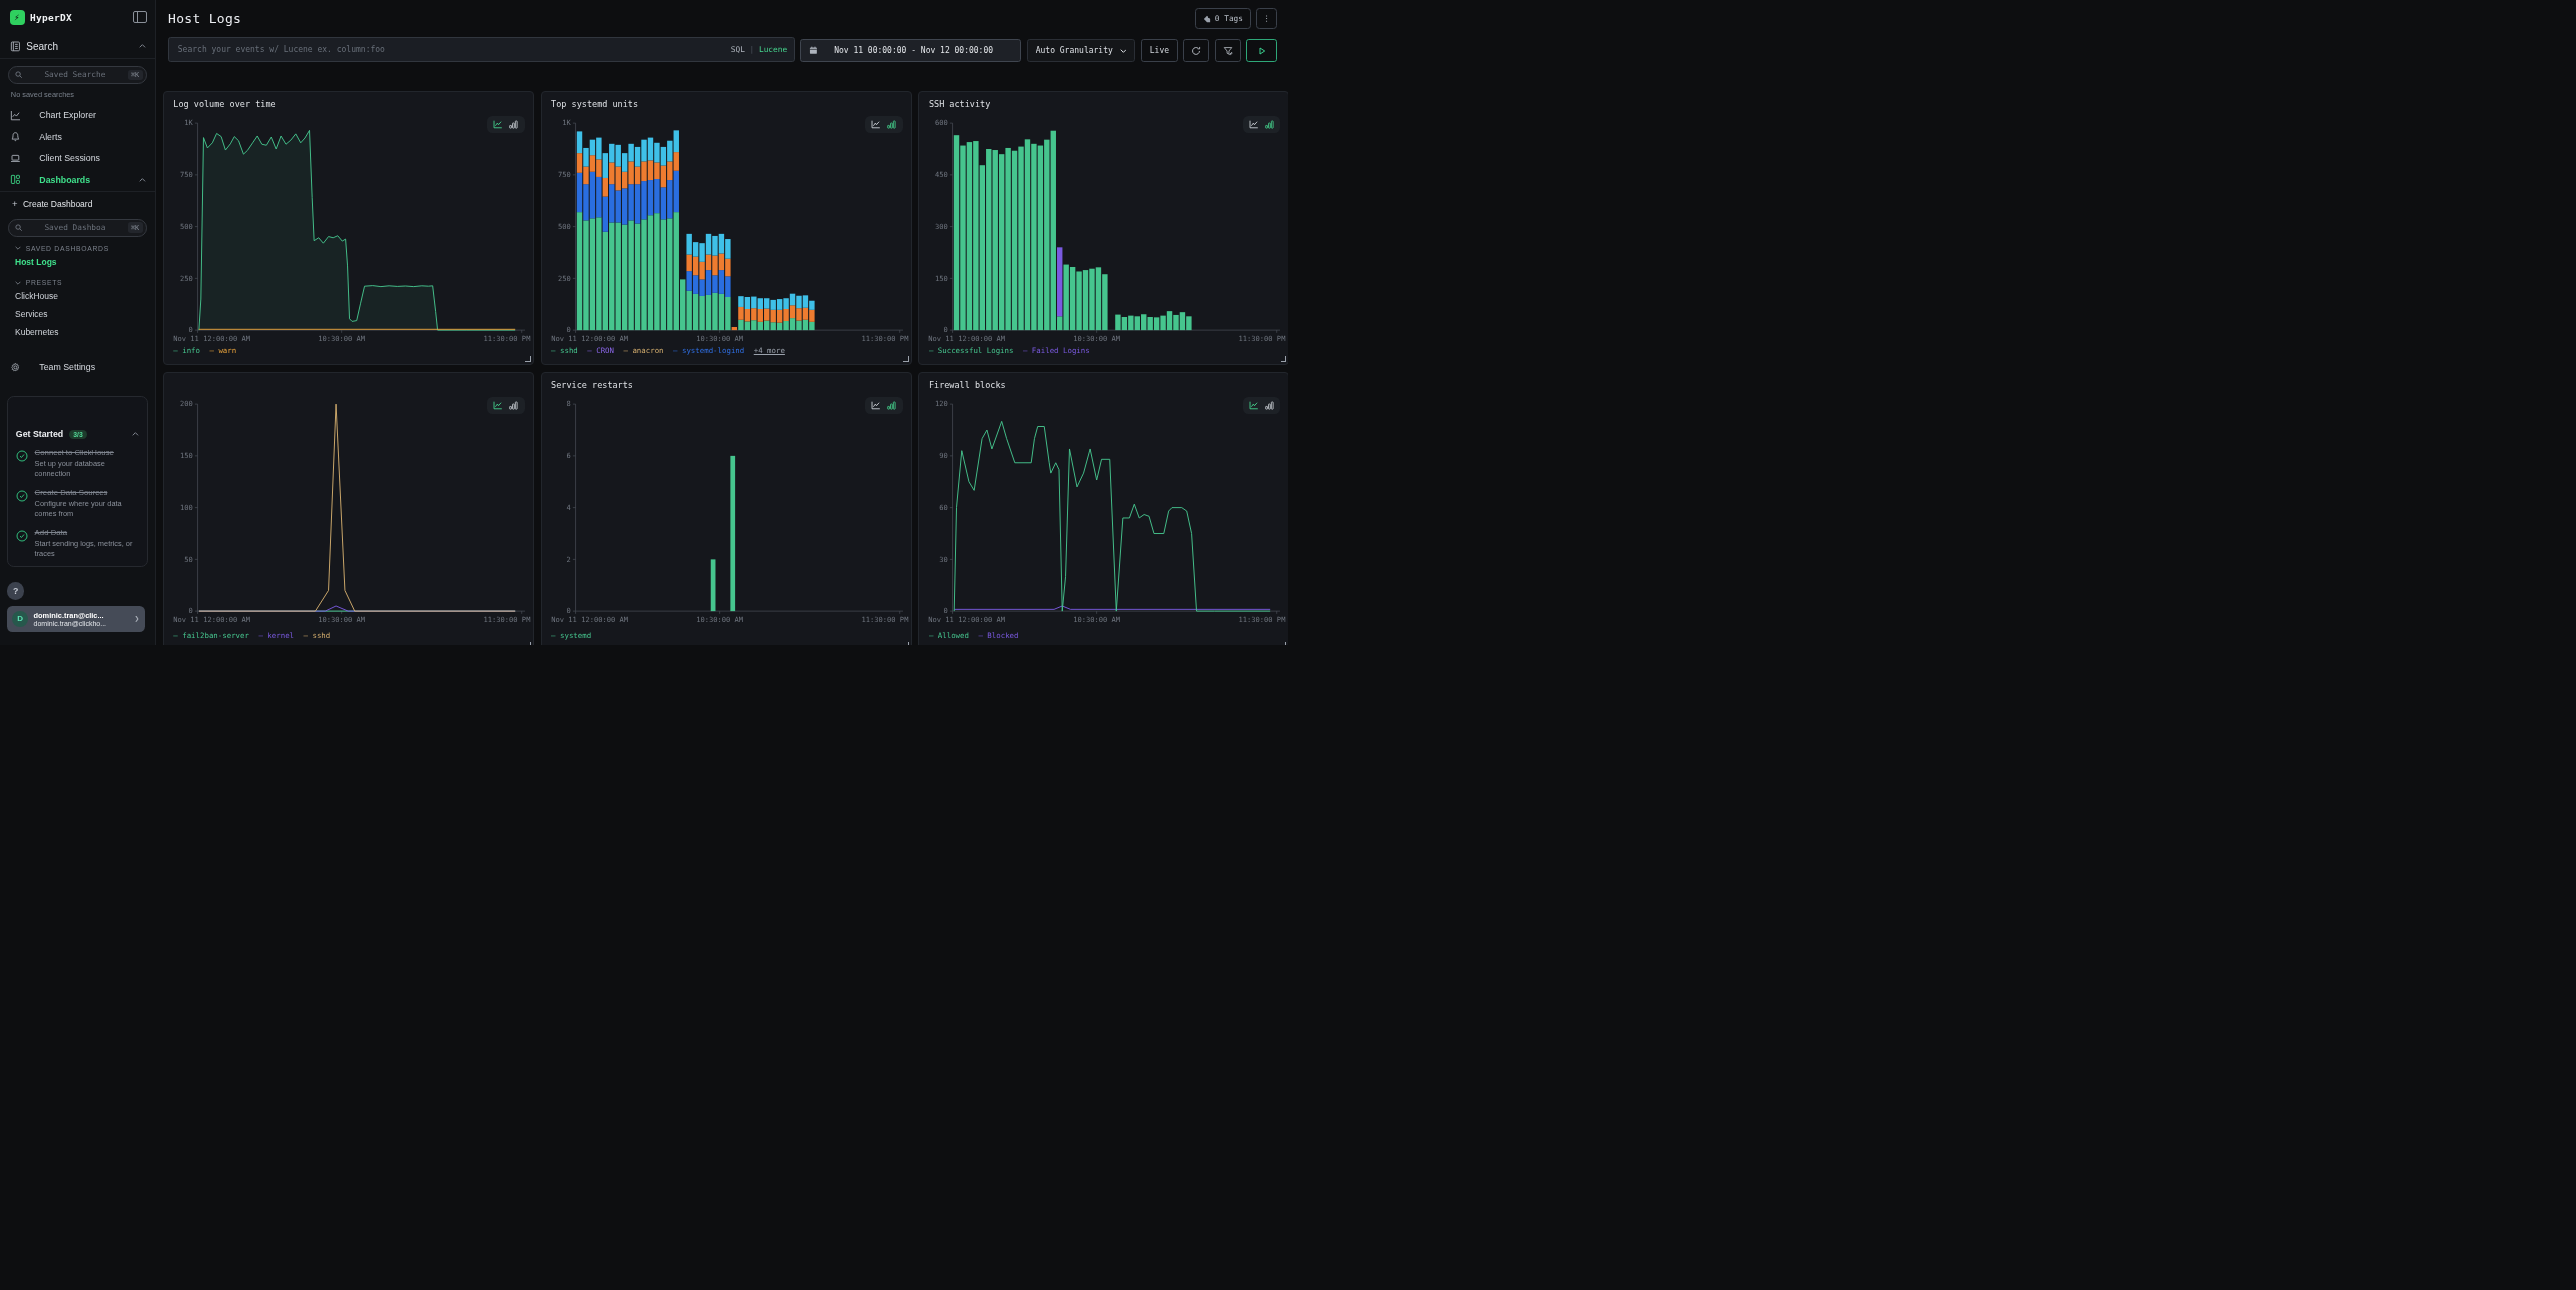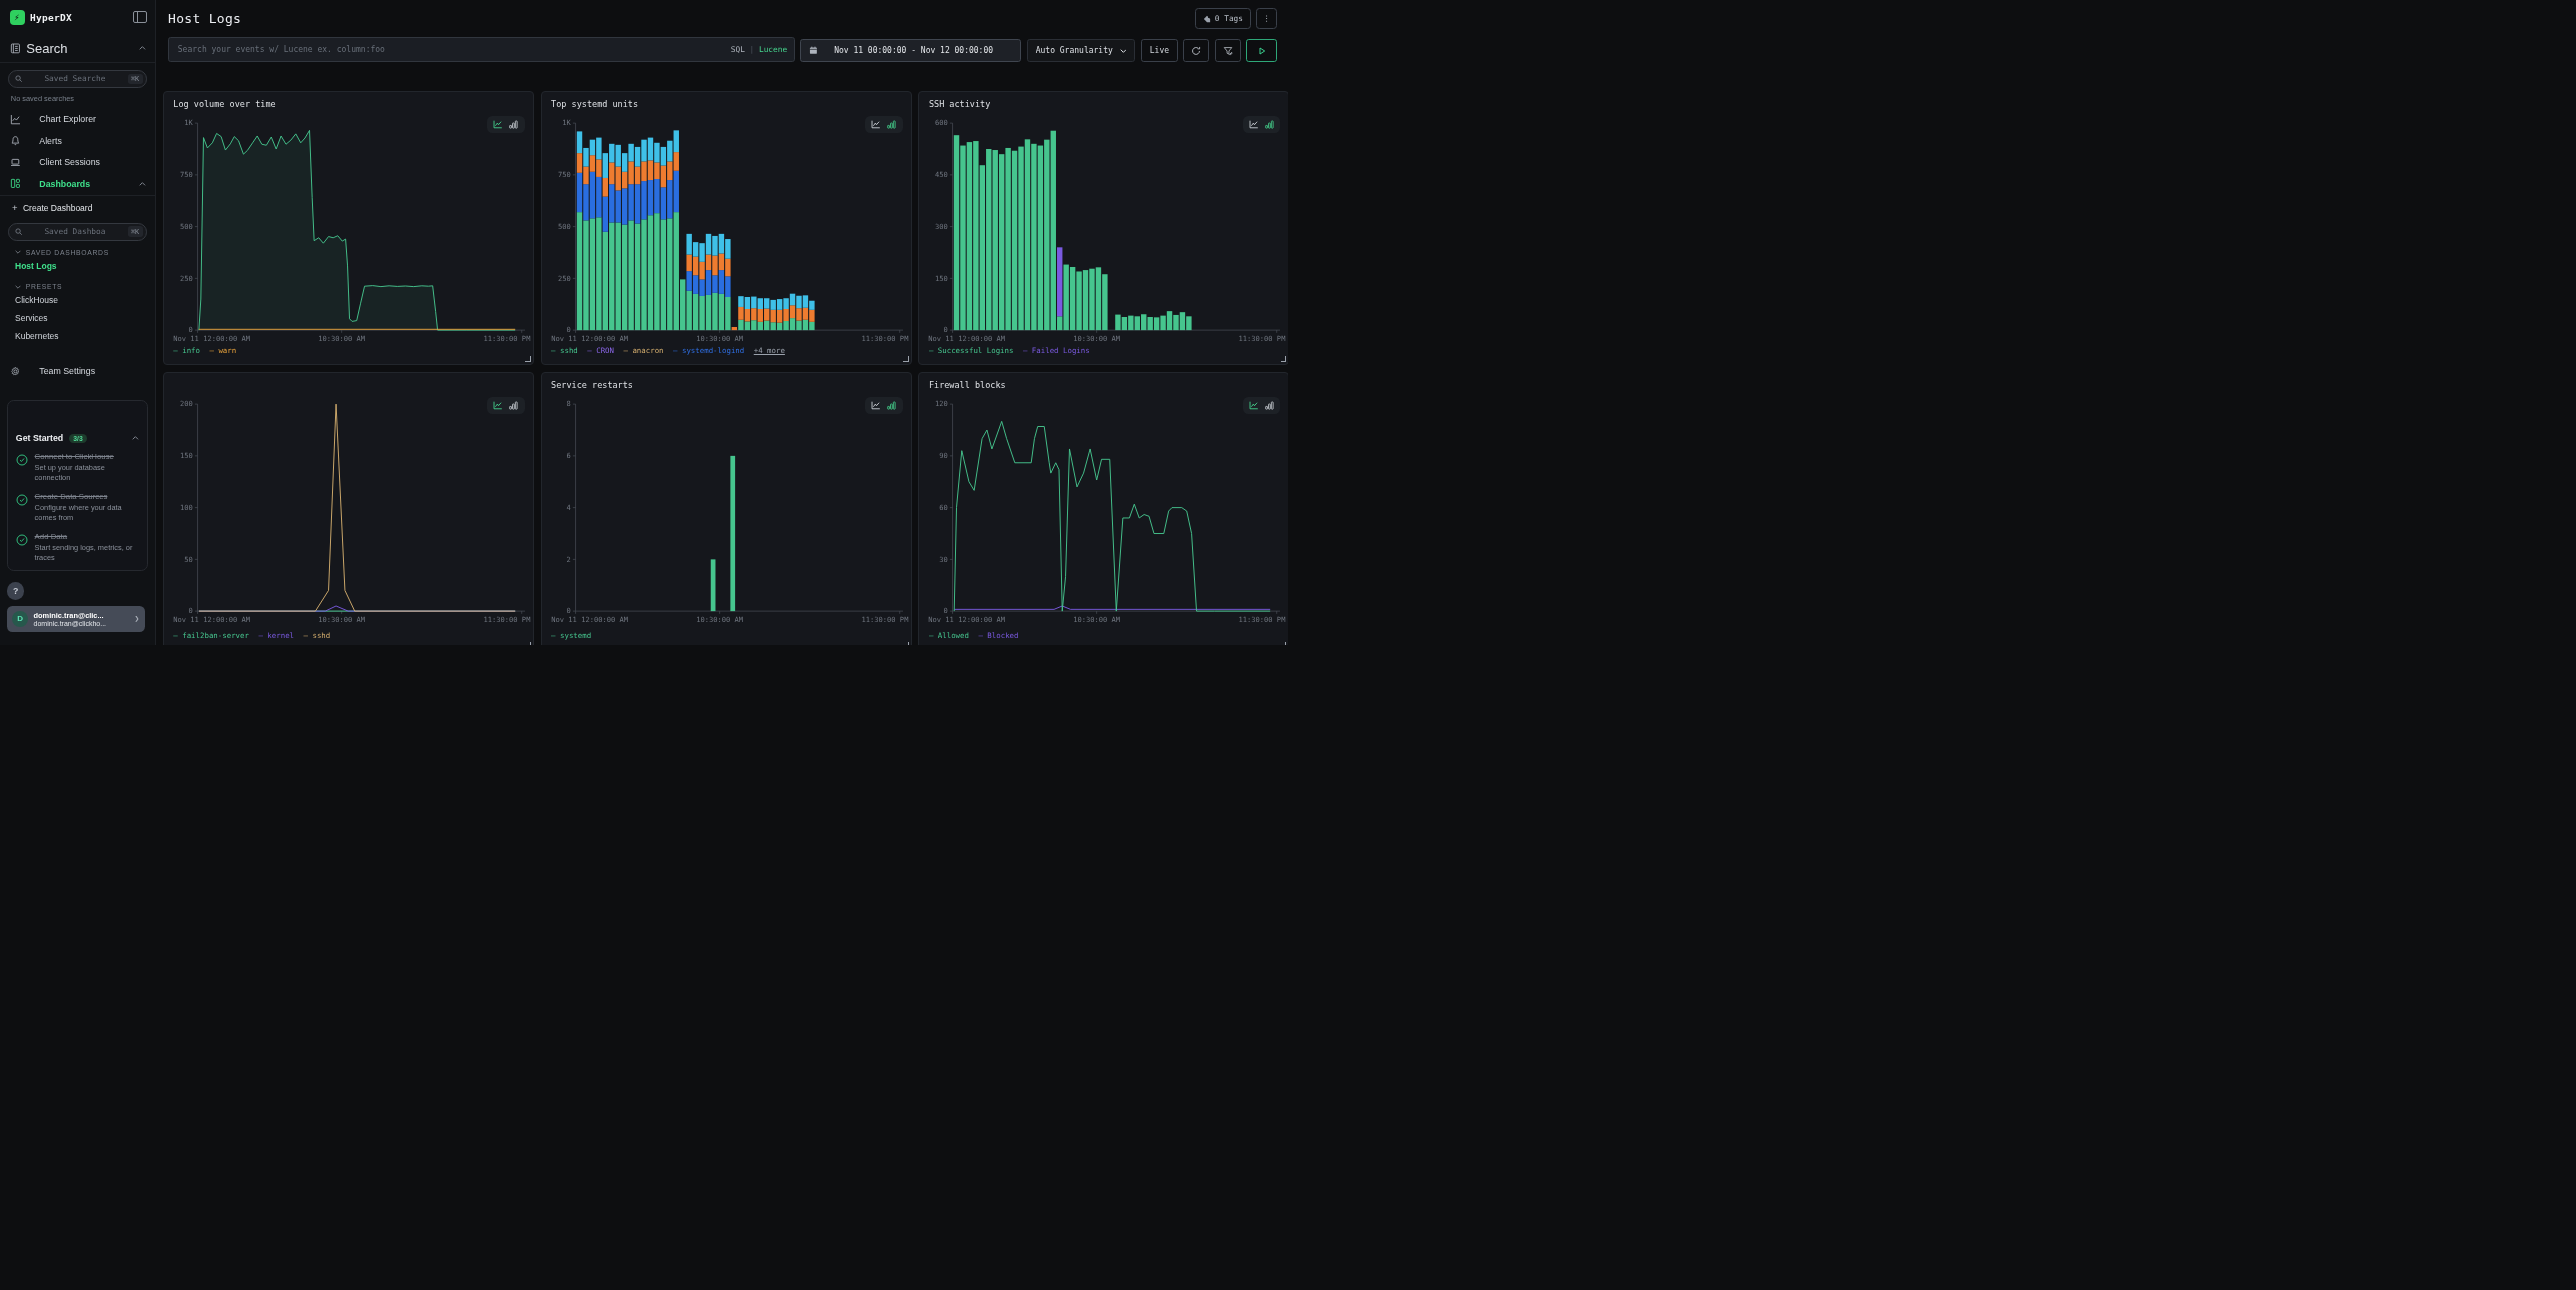--- a/index.html
+++ b/index.html
@@ -9,21 +9,21 @@
     font-family:"DejaVu Sans Mono",monospace;
     -webkit-font-smoothing:antialiased;
   }
   
   .sidebar{position:absolute;left:0;top:0;width:156px;height:645px;background:#101215;border-right:0.7px solid #1e2126;box-sizing:border-box;}
   .brand-row{display:flex;align-items:center;gap:5.4px;padding:9.5px 8px 4px 9.5px;}
   .brand-logo{width:15px;height:15px;border-radius:4px;background:#2fd05f;display:flex;align-items:center;justify-content:center;color:#0b0d0f;font-size:8.8px;font-weight:bold;}
   .brand-name{font-size:9.5px;font-weight:bold;color:#f2f4f6;letter-spacing:0.3px;flex:1;}
   .collapse-btn{width:12px;height:10.8px;border:1px solid #8a9099;border-radius:2px;position:relative;cursor:pointer;}
   .collapse-btn::after{content:"";position:absolute;left:2.7px;top:0;bottom:0;width:1px;background:#8a9099;}
-  .side-section{display:flex;align-items:center;gap:6px;padding:6.8px 9.5px;margin-top:5.4px;font-family:"Liberation Sans",sans-serif;font-size:13px;color:#dde0e5;}
+  .side-section{display:flex;align-items:center;gap:6px;padding:6.8px 9.5px;margin-top:5.4px;font-family:"Liberation Sans",sans-serif;font-size:10px;color:#dde0e5;}
   .side-section .lbl{flex:1;}
   .divider{height:0.7px;background:#1e2126;margin:0;}
   .pill-search{display:flex;align-items:center;gap:20px;margin:6.8px 8px 0 8px;height:16px;border:0.7px solid #34383f;border-radius:8.8px;background:#17191d;padding:0 3.4px 0 6px;}
   .pill-search input{flex:1;min-width:0;background:transparent;border:none;outline:none;color:#c9ced6;font-family:"DejaVu Sans Mono",monospace;font-size:7.8px;}
   .pill-search input::placeholder{color:#6a707a;}
   .kbd{background:#23262c;border-radius:2.7px;color:#868d97;font-size:6.8px;padding:1.4px 3.4px;}
   .muted-note{font-family:"Liberation Sans",sans-serif;font-size:7.4px;color:#79808b;padding:6px 10.8px 1.4px 10.8px;}
   .nav-item{display:flex;align-items:center;gap:19px;padding:5.4px 9.5px;font-family:"Liberation Sans",sans-serif;font-size:8.8px;color:#d6dae0;cursor:pointer;}
   .nav-item .lbl{flex:1;}
   .nav-item.active{color:#3fe08b;font-weight:bold;}

